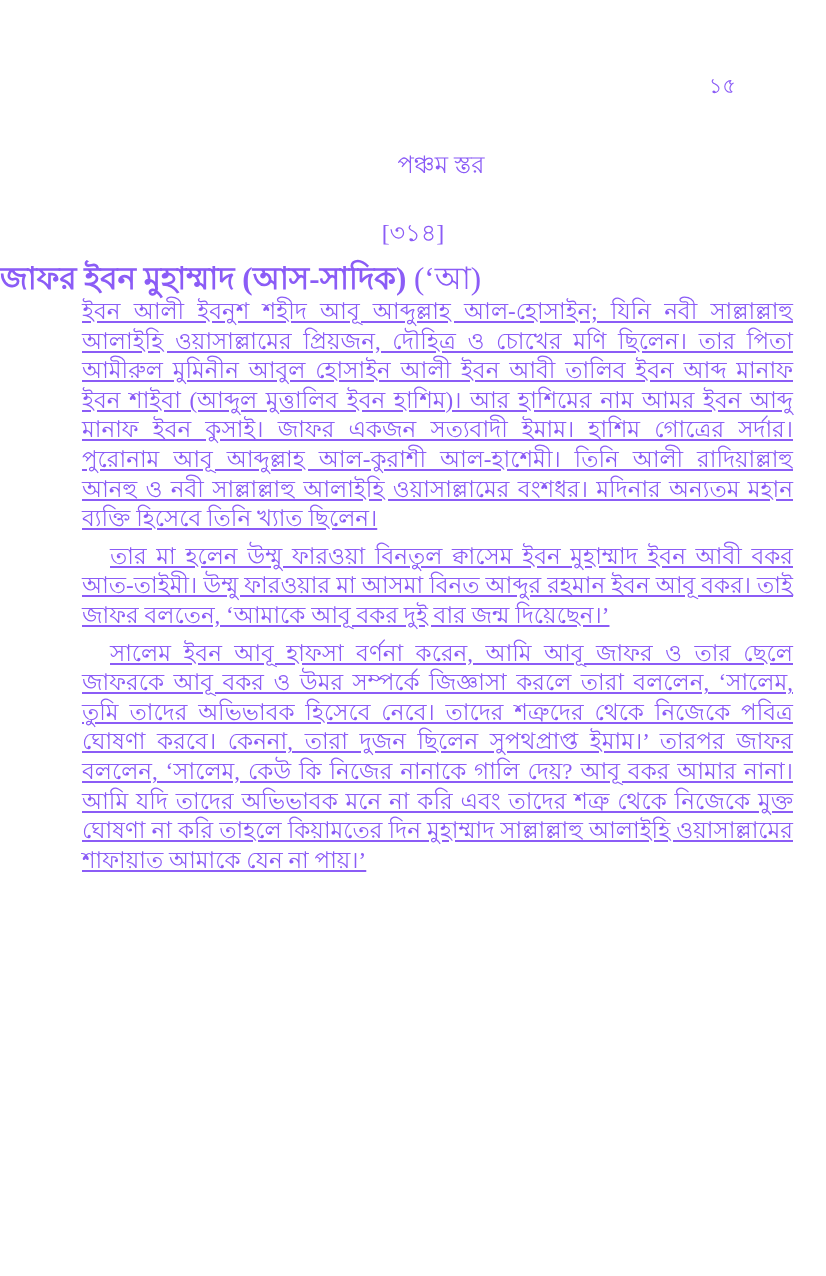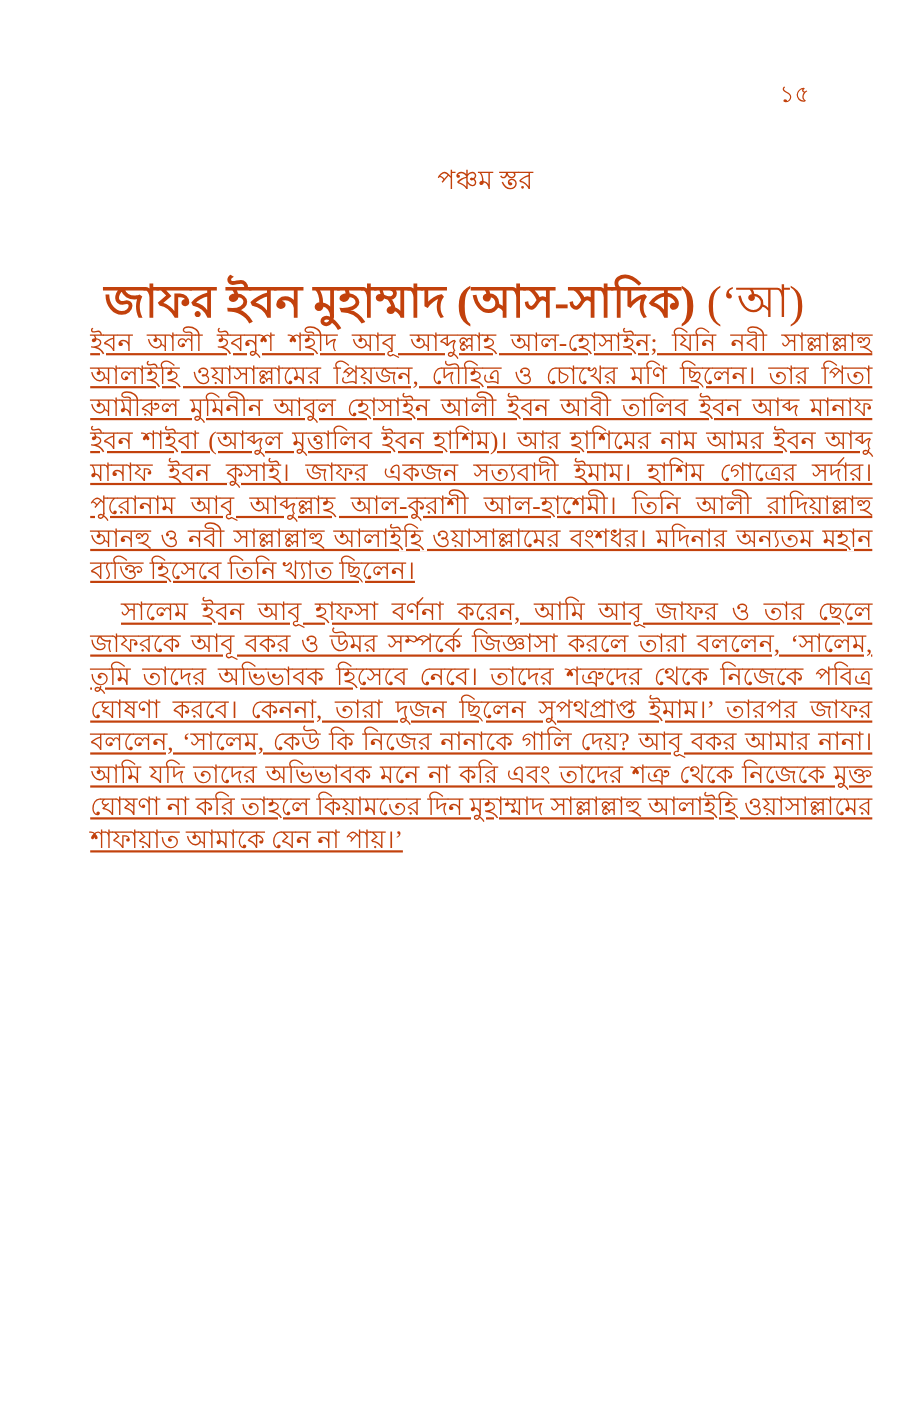--- a/index.html
+++ b/index.html
@@ -5,21 +5,21 @@
   html, body {
     margin: 0;
     padding: 0;
     background: #ffffff;
   }
   .page {
     position: relative;
     width: 826px;
     height: 1148px;
     background: #ffffff;
-    color: #c2410c;
+    color: #8b5cf6;
     font-family: "Liberation Serif", "DejaVu Serif", serif;
     overflow: hidden;
   }
   .page-number {
     position: absolute;
     top: 74px;
     right: 90px;
     font-size: 21px;
     line-height: 1.2;
   }
@@ -37,25 +37,25 @@
     position: absolute;
     top: 218px;
     left: 0;
     width: 100%;
     text-align: center;
     font-size: 24px;
     line-height: 1.25;
   }
   .entry-title {
     position: absolute;
-    top: 247px;
+    top: 258px;
     left: 0;
     width: 100%;
-    text-align: center;
-    font-size: 41px;
+    text-align: left;
+    font-size: 31px;
     line-height: 1.35;
     font-weight: 700;
   }
   .entry-title .title-suffix {
     font-weight: 400;
   }
   .content {
     position: absolute;
     top: 297px;
     left: 82px;
@@ -78,21 +78,23 @@
 </style>
 </head>
 <body>
 
 <div class="page">
 
   <div class="page-number">১৫</div>
 
   <div class="section-heading">পঞ্চম স্তর</div>
 
+  <div class="entry-number">[৩১৪]</div>
 
   <h1 class="entry-title" style="margin:0;"><span>জাফর ইবন মুহাম্মাদ (আস-সাদিক)</span><span class="title-suffix"> (‘আ)</span></h1>
 
   <div class="content">
     <p>ইবন আলী ইবনুশ শহীদ আবূ আব্দুল্লাহ আল-হোসাইন; যিনি নবী সাল্লাল্লাহু আলাইহি ওয়াসাল্লামের প্রিয়জন, দৌহিত্র ও চোখের মণি ছিলেন। তার পিতা আমীরুল মুমিনীন আবুল হোসাইন আলী ইবন আবী তালিব ইবন আব্দ মানাফ ইবন শাইবা (আব্দুল মুত্তালিব ইবন হাশিম)। আর হাশিমের নাম আমর ইবন আব্দু মানাফ ইবন কুসাই। জাফর একজন সত্যবাদী ইমাম। হাশিম গোত্রের সর্দার। পুরোনাম আবূ আব্দুল্লাহ আল-কুরাশী আল-হাশেমী। তিনি আলী রাদিয়াল্লাহু আনহু ও নবী সাল্লাল্লাহু আলাইহি ওয়াসাল্লামের বংশধর। মদিনার অন্যতম মহান ব্যক্তি হিসেবে তিনি খ্যাত ছিলেন।</p>
+    <p class="indent">তার মা হলেন উম্মু ফারওয়া বিনতুল ক্বাসেম ইবন মুহাম্মাদ ইবন আবী বকর আত-তাইমী। উম্মু ফারওয়ার মা আসমা বিনত আব্দুর রহমান ইবন আবূ বকর। তাই জাফর বলতেন, ‘আমাকে আবূ বকর দুই বার জন্ম দিয়েছেন।’</p>
     <p class="indent">সালেম ইবন আবূ হাফসা বর্ণনা করেন, আমি আবূ জাফর ও তার ছেলে জাফরকে আবূ বকর ও উমর সম্পর্কে জিজ্ঞাসা করলে তারা বললেন, ‘সালেম, তুমি তাদের অভিভাবক হিসেবে নেবে। তাদের শত্রুদের থেকে নিজেকে পবিত্র ঘোষণা করবে। কেননা, তারা দুজন ছিলেন সুপথপ্রাপ্ত ইমাম।’ তারপর জাফর বললেন, ‘সালেম, কেউ কি নিজের নানাকে গালি দেয়? আবূ বকর আমার নানা। আমি যদি তাদের অভিভাবক মনে না করি এবং তাদের শত্রু থেকে নিজেকে মুক্ত ঘোষণা না করি তাহলে কিয়ামতের দিন মুহাম্মাদ সাল্লাল্লাহু আলাইহি ওয়াসাল্লামের শাফায়াত আমাকে যেন না পায়।’</p>
   </div>
 
 </div>
 
 </body></html>

